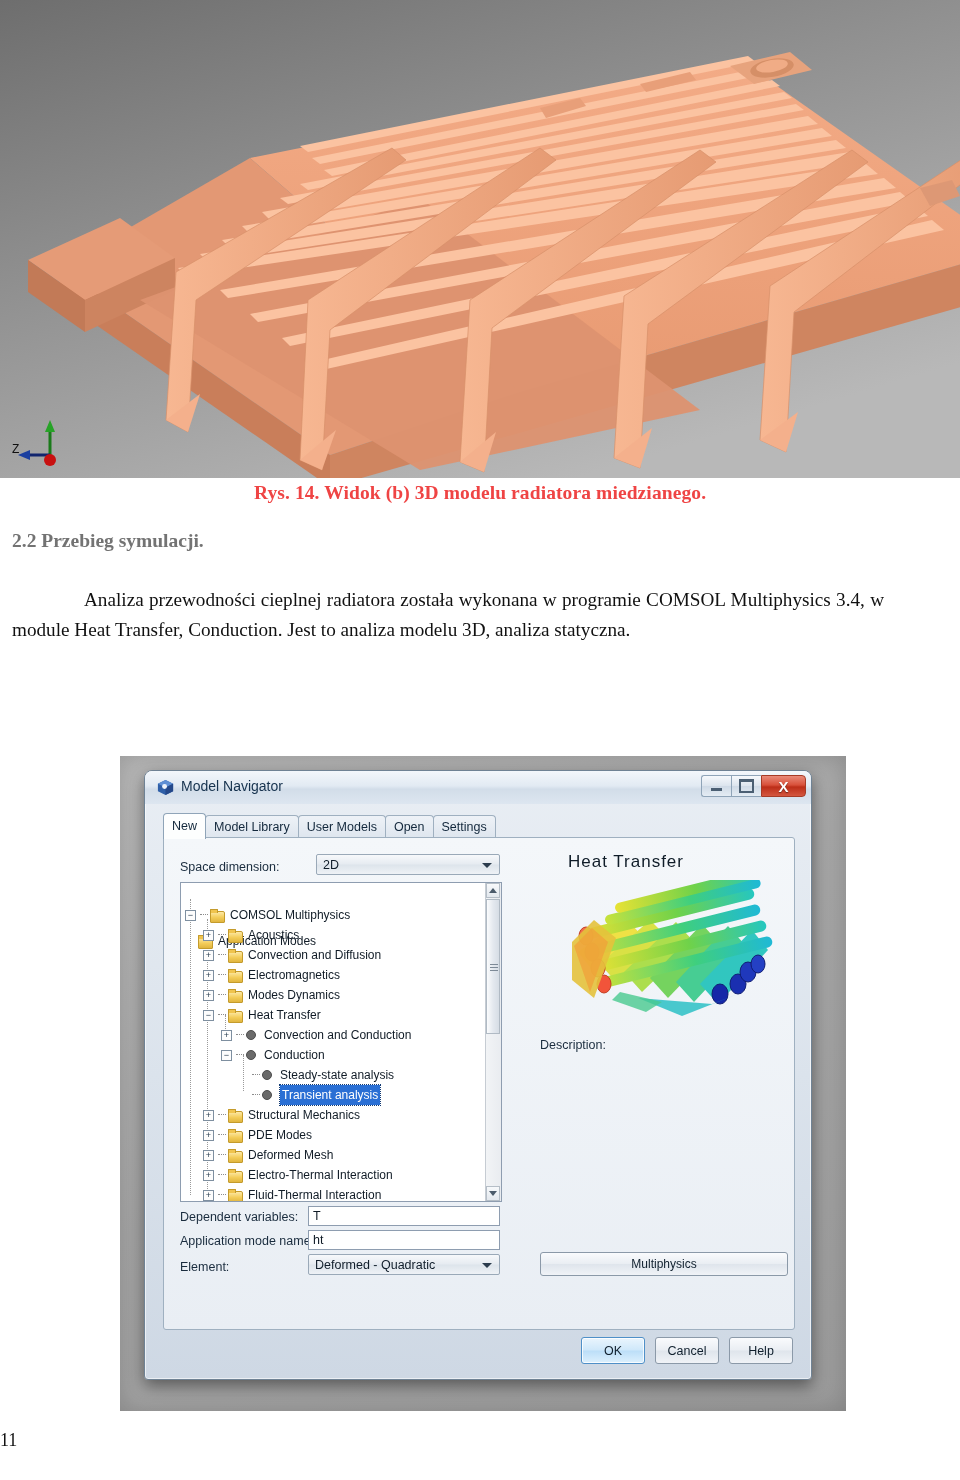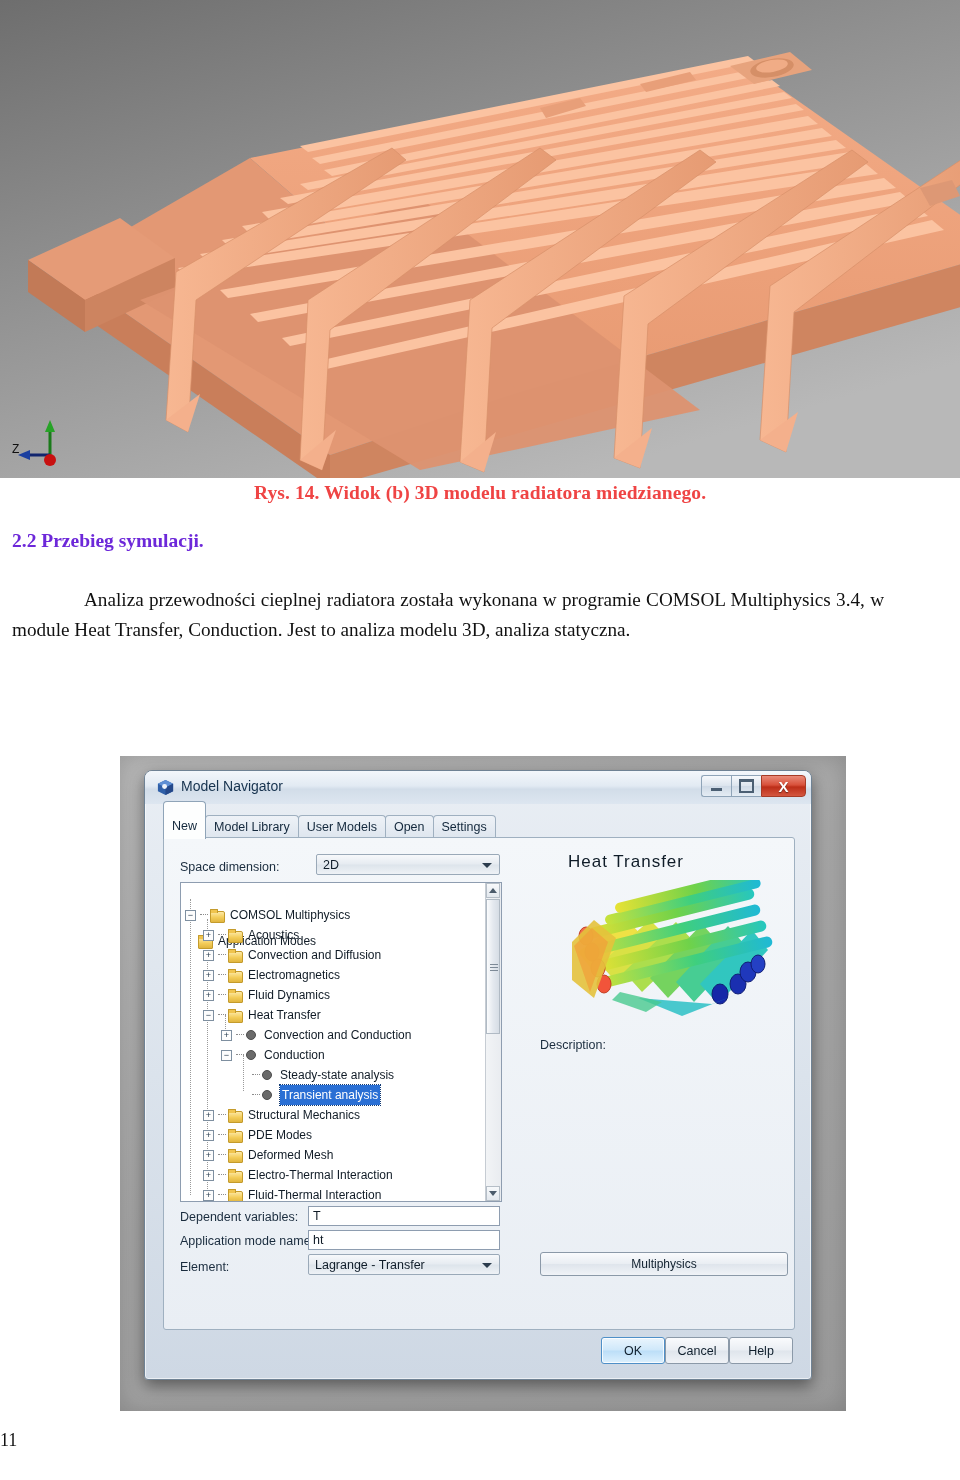--- a/index.html
+++ b/index.html
@@ -19,21 +19,21 @@
 
   .axis-indicator{position:absolute;left:10px;top:410px;width:70px;height:60px;}
 
   
   .fig-caption{
     position:absolute;left:0;top:482px;width:960px;text-align:center;
     font-size:19.5px;font-weight:bold;color:#ef4444;letter-spacing:.1px;
   }
   .section-heading{
     position:absolute;left:12px;top:530px;
-    font-size:19.5px;font-weight:bold;color:#6d28d9;
+    font-size:19.5px;font-weight:bold;color:#737373;
   }
   .body-para{
     position:absolute;left:12px;top:585px;width:872px;
     font-size:19.2px;line-height:30px;color:#111;
     text-align:justify;text-indent:72px;
   }
 
   
   .shot{
     position:absolute;left:120px;top:756px;width:726px;height:655px;
@@ -88,21 +88,21 @@
   
   .tabstrip{position:absolute;left:8px;top:8px;height:26px;display:flex;align-items:flex-end;}
   .tab{
     font-family:"Liberation Sans",sans-serif;font-size:12.5px;color:#13283c;
     padding:4px 8px 4px 8px;margin-right:-1px;
     border:1px solid #9fb0c0;border-bottom:none;border-radius:4px 4px 0 0;
     background:linear-gradient(180deg,#eef2f7 0%,#dde5ee 100%);
     line-height:15px;
   }
   .tab.active{
-    background:#fdfefe;border-color:#8fa4b8;padding-top:17px;padding-bottom:5px;
+    background:#fdfefe;border-color:#8fa4b8;padding-top:5px;padding-bottom:5px;
     position:relative;z-index:3;
   }
 
   .panel{
     position:absolute;left:8px;top:32px;right:6px;bottom:40px;
     border:1px solid #9fb0c0;border-radius:0 3px 3px 3px;
     background:linear-gradient(180deg,#f4f7fa 0%,#e9eef4 100%);
   }
 
   
@@ -213,21 +213,21 @@
   }
   .desc-box p{margin:0 0 14px 0;}
   .btn{
     position:absolute;border:1px solid #8b99a8;border-radius:3px;
     background:linear-gradient(180deg,#fafbfd 0%,#eaeef3 48%,#dfe5ec 52%,#f0f3f7 100%);
     font-family:"Liberation Sans",sans-serif;font-size:12px;color:#10202e;
     display:flex;align-items:center;justify-content:center;box-sizing:border-box;
   }
   .mp-btn{left:376px;top:414px;width:248px;height:24px;}
 
-  .footer-btns{position:absolute;right:8px;bottom:6px;display:flex;}
+  .footer-btns{position:absolute;right:8px;bottom:6px;display:flex;gap:10px;}
   .fbtn{
     width:62px;height:25px;border:1px solid #8b99a8;border-radius:3px;
     background:linear-gradient(180deg,#fafbfd 0%,#eaeef3 48%,#dfe5ec 52%,#f0f3f7 100%);
     font-family:"Liberation Sans",sans-serif;font-size:12.5px;color:#10202e;
     display:flex;align-items:center;justify-content:center;
   }
   .fbtn.default{
     border-color:#4f90c8;
     background:linear-gradient(180deg,#eaf5fd 0%,#cfe8fa 48%,#bcdef8 52%,#ddf0fd 100%);
     box-shadow:0 0 0 1px rgba(255,255,255,.8) inset;
@@ -425,21 +425,21 @@
             <span class="exp">+</span>
             <span class="dots"></span>
             <span class="folder"></span>
             <span class="lbltxt">Electromagnetics</span>
           </div>
 
           <div class="tnode" style="left:22px;top:102px;">
             <span class="exp">+</span>
             <span class="dots"></span>
             <span class="folder"></span>
-            <span class="lbltxt">Fluid Dynamics</span>
+            <span class="lbltxt">Modes Dynamics</span>
           </div>
 
           <div class="tnode" style="left:22px;top:122px;">
             <span class="exp">−</span>
             <span class="dots"></span>
             <span class="folder"></span>
             <span class="lbltxt">Heat Transfer</span>
           </div>
 
           <div class="tnode" style="left:40px;top:142px;">
@@ -527,21 +527,21 @@
           <span>T</span>
         </div>
 
         <div class="lbl amn-label">Application mode name:</div>
         <div class="tfield amn-field">
           <span>ht</span>
         </div>
 
         <div class="lbl el-label">Element:</div>
         <div class="combo el-combo">
-          <span>Lagrange - Transfer</span>
+          <span>Deformed - Quadratic</span>
           <span class="arrow"></span>
         </div>
 
         <div class="preview-title">Heat Transfer</div>
 
         <svg class="preview-img" viewBox="0 0 250 150">
           <defs>
             <linearGradient id="tube1" x1="0" y1="0" x2="1" y2="0">
               <stop offset="0%" stop-color="#e8e234"></stop>
                 <stop offset="55%" stop-color="#6fd24a"></stop>

